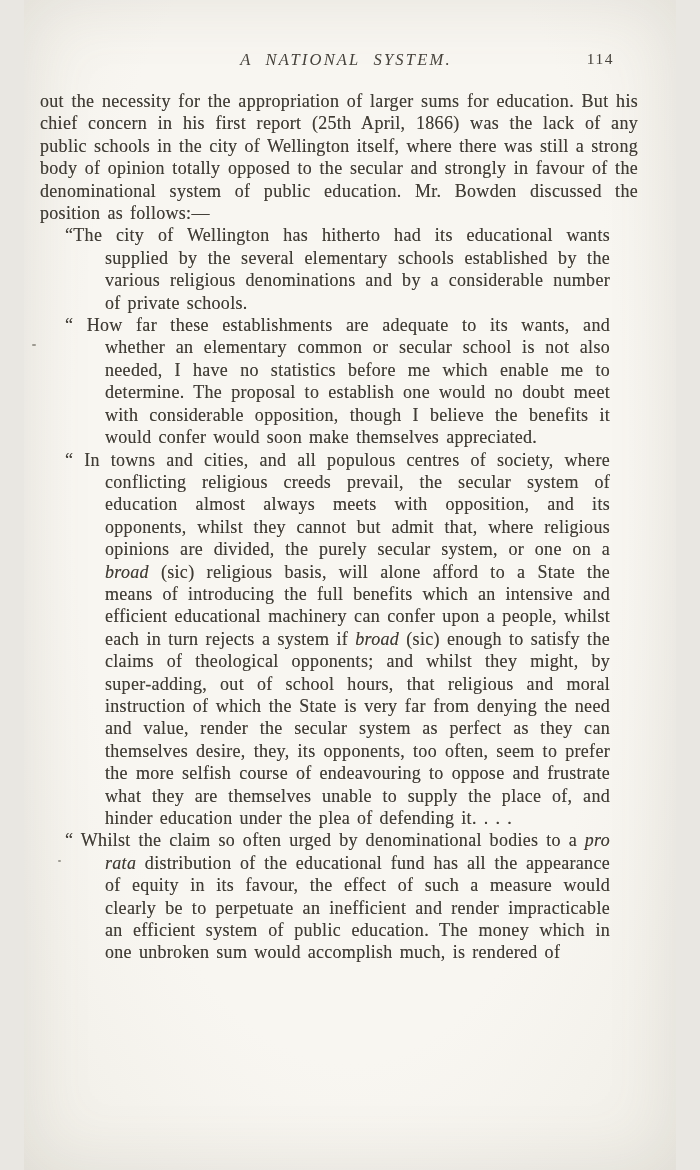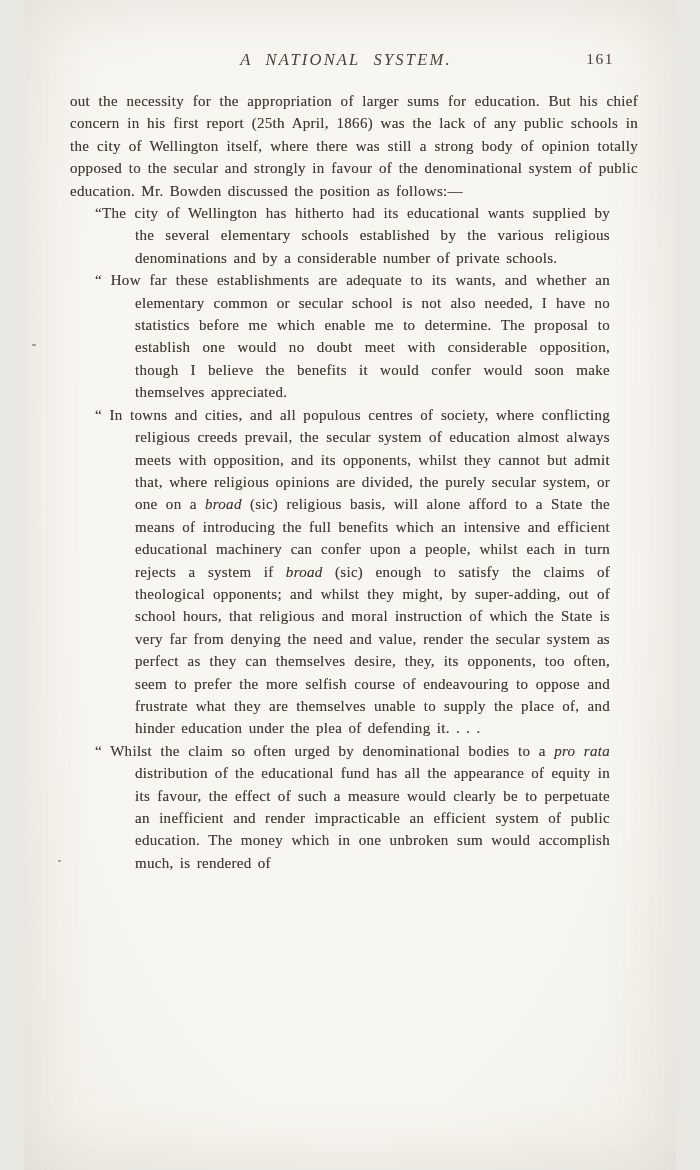--- a/index.html
+++ b/index.html
@@ -39,23 +39,23 @@
     position: absolute;
     right: 22px;
     top: 0;
     font-size: 15.5px;
     letter-spacing: 1.5px;
     color: #45413a;
   }
   .body-text {
     position: absolute;
     top: 90px;
-    left: 46px;
+    left: 16px;
     right: 38px;
-    font-size: 15px;
+    font-size: 18px;
     line-height: 22.4px;
     letter-spacing: 0.3px;
     word-spacing: 2.2px;
     text-align: justify;
     text-shadow: 0 0 0.5px rgba(64,60,53,0.55);
   }
   p.para {
     margin: 0;
     padding: 0;
   }
@@ -74,21 +74,21 @@
   .artifact-1 { left: 8px;  top: 344px; width: 4px; height: 2px; }
   .artifact-2 { left: 34px; top: 860px; width: 3px; height: 2px; }
 </style>
 </head>
 <body>
 
 <div class="page">
 
   <div class="header">
     <div class="running-title">A NATIONAL SYSTEM.</div>
-    <div class="page-number">161</div>
+    <div class="page-number">114</div>
   </div>
 
   <div class="body-text">
     <p class="para"><span>out the necessity for the appropriation of larger sums for education. But his chief concern in his first report (25th April, 1866) was the lack of any public schools in the city of Wellington itself, where there was still a strong body of opinion totally opposed to the secular and strongly in favour of the denominational system of public education. Mr. Bowden discussed the position as follows:—</span></p>
     <p class="para quote"><span>“The city of Wellington has hitherto had its educational wants supplied by the several elementary schools established by the various religious denominations and by a considerable number of private schools.</span></p>
     <p class="para quote"><span>“ How far these establishments are adequate to its wants, and whether an elementary common or secular school is not also needed, I have no statistics before me which enable me to determine. The proposal to establish one would no doubt meet with considerable opposition, though I believe the benefits it would confer would soon make themselves appreciated.</span></p>
     <p class="para quote"><span>“ In towns and cities, and all populous centres of society, where conflicting religious creeds prevail, the secular system of education almost always meets with opposition, and its opponents, whilst they cannot but admit that, where religious opinions are divided, the purely secular system, or one on a </span><i>broad</i><span> (sic) religious basis, will alone afford to a State the means of introducing the full benefits which an intensive and efficient educational machinery can confer upon a people, whilst each in turn rejects a system if </span><i>broad</i><span> (sic) enough to satisfy the claims of theological opponents; and whilst they might, by super-adding, out of school hours, that religious and moral instruction of which the State is very far from denying the need and value, render the secular system as perfect as they can themselves desire, they, its opponents, too often, seem to prefer the more selfish course of endeavouring to oppose and frustrate what they are themselves unable to supply the place of, and hinder education under the plea of defending it.&nbsp;.&nbsp;.&nbsp;.</span></p>
     <p class="para quote"><span>“ Whilst the claim so often urged by denominational bodies to a </span><i>pro rata</i><span> distribution of the educational fund has all the appearance of equity in its favour, the effect of such a measure would clearly be to perpetuate an inefficient and render impracticable an efficient system of public education. The money which in one unbroken sum would accomplish much, is rendered of</span></p>
   </div>
 

